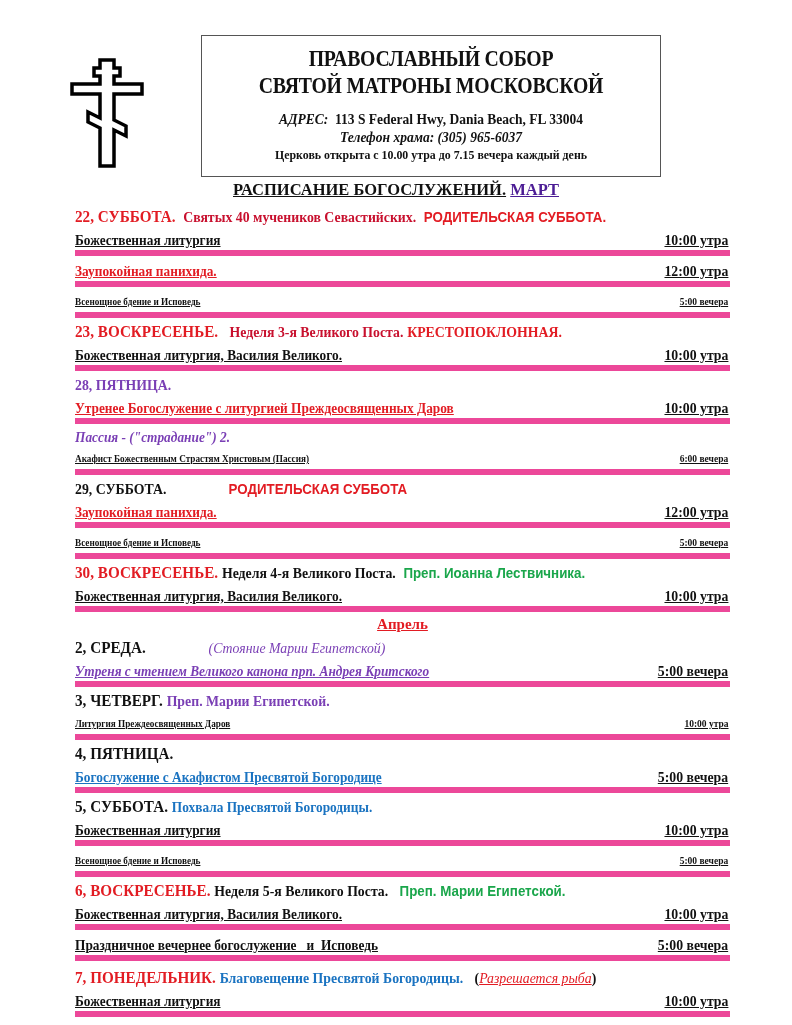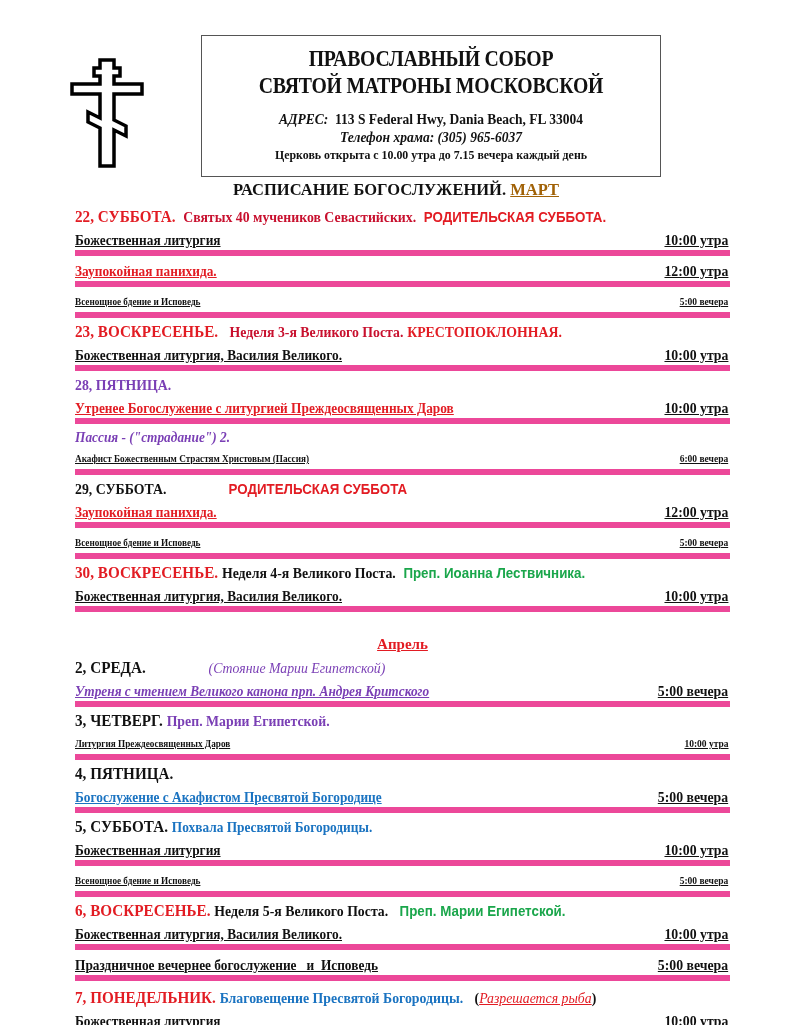--- a/index.html
+++ b/index.html
@@ -11,42 +11,42 @@
   .h1 { font-weight:bold; font-size:23px; line-height:27px; letter-spacing:-0.3px;
         transform:scaleX(0.86); transform-origin:center; white-space:nowrap; }
   .h1.first { margin-top:9px; }
   .addr { margin-top:11px; font-weight:bold; font-size:15px; line-height:18px; white-space:nowrap;
           transform:scaleX(0.9); }
   .addr i { font-style:italic; }
   .phone { font-weight:bold; font-style:italic; font-size:15px; line-height:18px; transform:scaleX(0.9); }
   .hours { font-weight:bold; font-size:13.5px; line-height:18px; white-space:nowrap; transform:scaleX(0.88); }
   .subtitle { position:absolute; left:0; width:792px; top:180px; text-align:center;
               font-weight:bold; font-size:16.5px; line-height:20px; }
-  .subtitle span.main { }
-  .subtitle span.month { color:#a16207; text-decoration:underline; }
+  .subtitle span.main { text-decoration:underline; }
+  .subtitle span.month { color:#4c1d95; text-decoration:underline; }
 
   .sched { position:absolute; left:75px; top:204px; width:655px; }
   .day { font-weight:bold; font-size:16.5px; line-height:22px; white-space:nowrap;
          transform:scaleX(0.92); transform-origin:left; margin-top:2px; }
   .day .sans { font-family:"Liberation Sans", sans-serif; font-size:14.5px; }
   .row { display:flex; justify-content:space-between; align-items:flex-end;
          border-bottom:6px solid #ec4899; font-weight:bold; font-size:14.5px; line-height:20px;
          height:22px; margin-bottom:3px; white-space:nowrap; }
   .row .name { text-decoration:underline; transform:scaleX(0.92); transform-origin:left; display:inline-block; }
   .row .time { text-decoration:underline; transform:scaleX(0.95); transform-origin:right; display:inline-block; padding-right:2px; }
   .row.small { font-size:10px; }
   .red { color:#e21c23; }
   .dred { color:#c8102e; }
   .purple { color:#7a3fb5; }
   .blue { color:#1a73c1; }
   .green { color:#1aa64b; }
   .it { font-style:italic; }
   .sans { font-family:"Liberation Sans", sans-serif; }
   .april { text-align:center; font-weight:bold; font-size:15px; color:#e21c23; text-decoration:underline;
-           margin:24px 0 4px; }
+           margin:4px 0 4px; }
   .plain { font-weight:bold; font-size:14.5px; line-height:20px; transform:scaleX(0.92); transform-origin:left; white-space:nowrap; }
 </style>
 </head>
 <body>
 
 <svg class="cross" viewBox="0 0 74 110">
   <path d="M30 2 H44 V10 H50 V18 H44 V26 H72 V36 H44 V62 L56 68 V78 L44 72 V108 H30 V70 L18 64 V54 L30 60 V36 H2 V26 H30 V18 H24 V10 H30 Z" fill="#ffffff" stroke="#000" stroke-width="3.5" stroke-linejoin="miter"></path>
 </svg>
 
 <div class="hbox">

